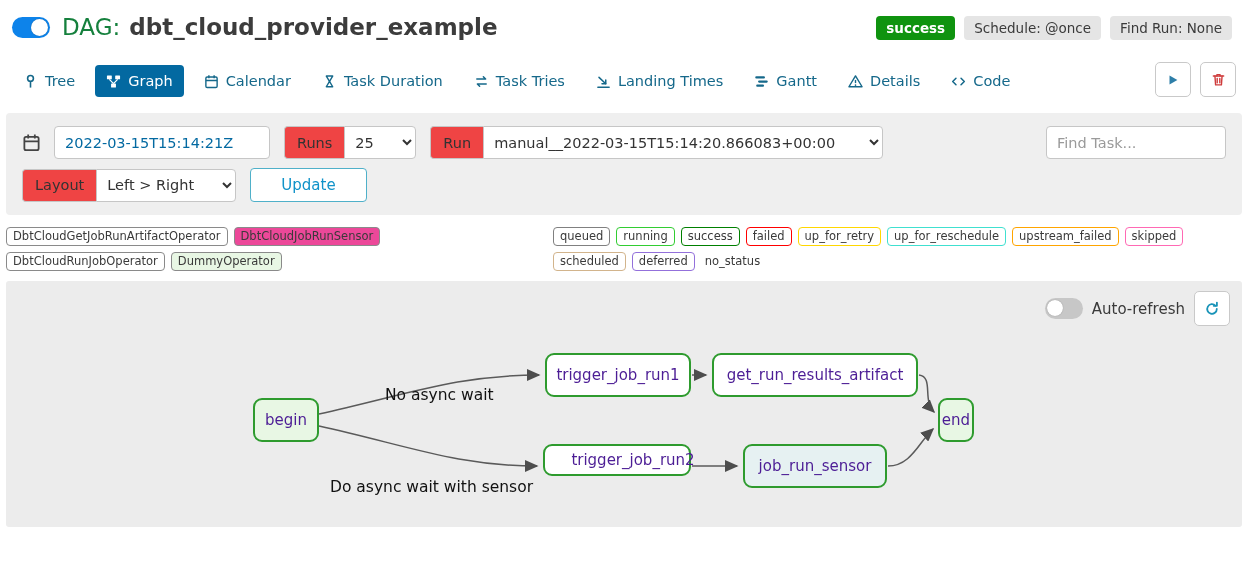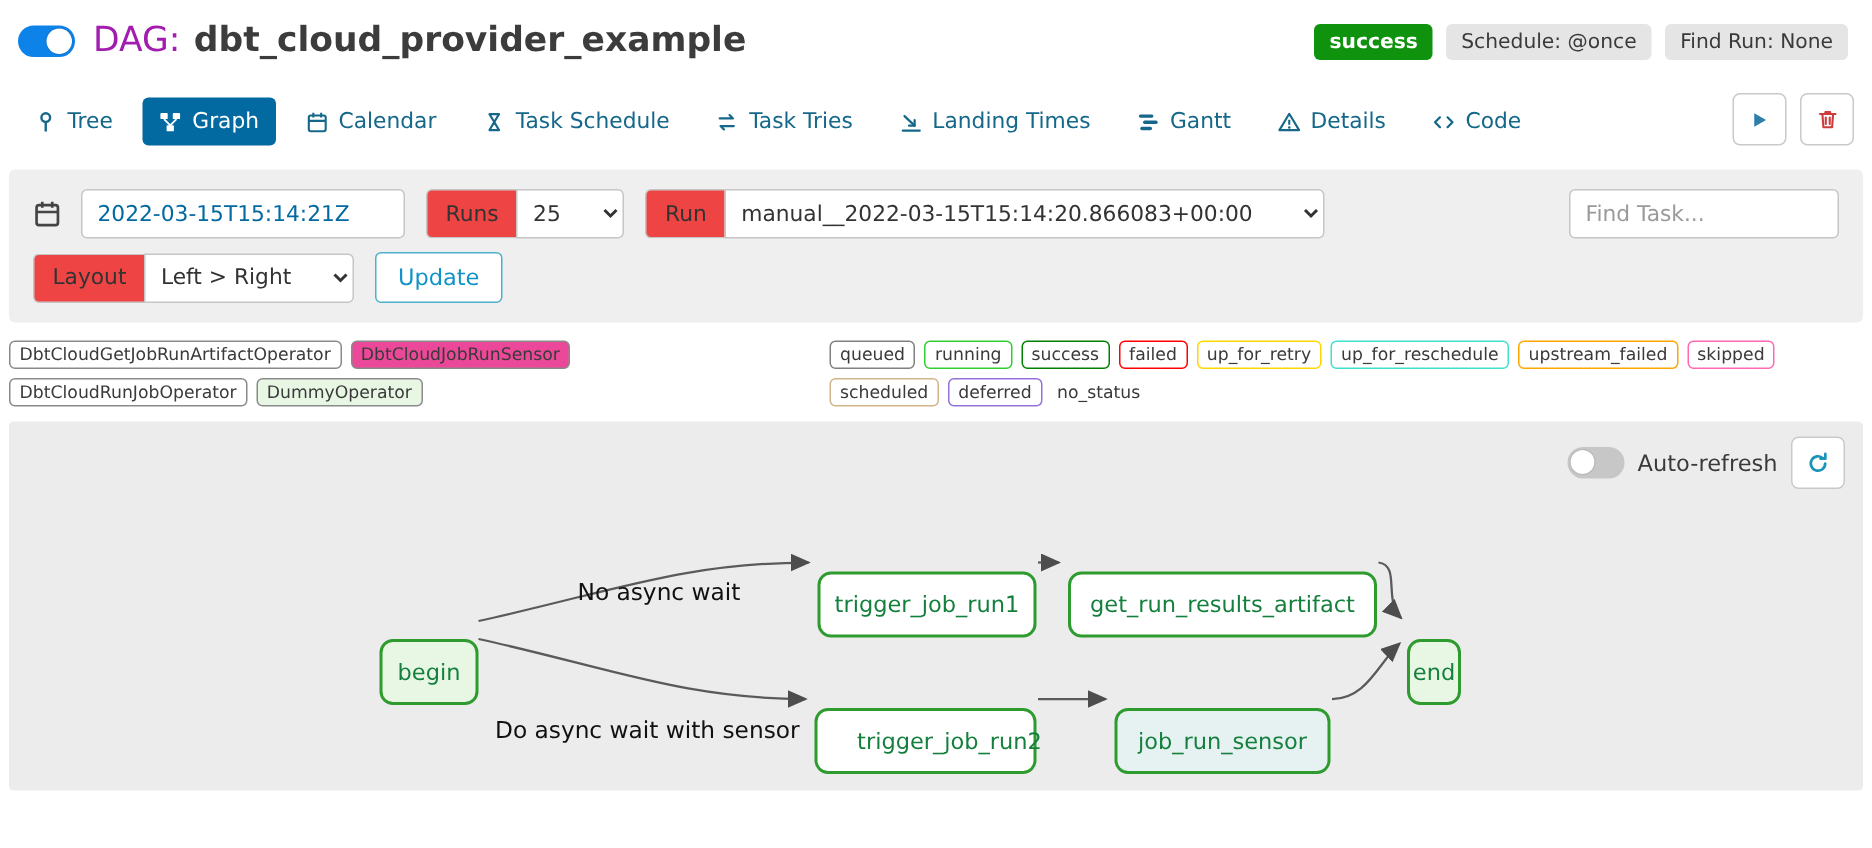--- a/index.html
+++ b/index.html
@@ -12,21 +12,21 @@
   }
   
   .header { display:flex; align-items:center; padding:14px 16px 0 12px; }
   .toggle { position:relative; width:38px; height:21px; border-radius:11px; flex:0 0 auto; cursor:pointer; }
   .toggle.on  { background:#0d83ea; }
   .toggle.off { background:#c7c7c7; }
   .toggle .knob { position:absolute; top:2px; width:17px; height:17px; border-radius:50%; background:#fff; box-shadow:0 0 1px rgba(0,0,0,.4); }
   .toggle.on .knob  { right:2px; }
   .toggle.off .knob { left:2px; width:16px; height:16px; }
   .dag-title-wrap { display:flex; align-items:baseline; gap:9px; margin-left:12px; font-size:23px; }
-  .dag-prefix { color:#a21caf; font-weight:400; }
+  .dag-prefix { color:#15803d; font-weight:400; }
   .dag-name   { color:#3c3c3c; font-weight:bold; }
   .header-badges { margin-left:auto; display:flex; gap:9px; align-self:flex-start; margin-top:2px; }
   .badge { font-size:13.5px; padding:4px 10px; border-radius:4px; white-space:nowrap; }
   .badge.green { background:#0f930f; color:#fff; font-weight:bold; }
   .badge.gray  { background:#e5e5e5; color:#3a3a3a; }
   
   .tabs { display:flex; align-items:flex-end; gap:9px; margin-top:22px; padding:0 12px; }
   .tab { display:flex; align-items:center; gap:7px; padding:8px 11px; border-radius:4px;
          color:#15688a; font-size:14.5px; cursor:pointer; text-decoration:none; white-space:nowrap; }
   .tab.active { background:#0369a1; color:#ffffff; }
@@ -46,38 +46,38 @@
   .find-input { width:180px; margin-left:auto; }
   .igroup { display:flex; align-items:stretch; margin-left:14px; }
   .igroup .addon { background:#ef4444; border:1px solid #c6c6c6; border-right:none;
                    border-radius:4px 0 0 4px; padding:0 12px; font-size:14.5px; color:#333;
                    display:flex; align-items:center; }
   .igroup select { border:1px solid #c6c6c6; border-radius:0 4px 4px 0; background:#fff;
                    font-size:14.5px; font-family:inherit; color:#333; height:33px; padding:0 6px; }
   .runs-select { width:72px; }
   .run-select  { width:400px; }
   .layout-select { width:140px; }
-  .update-btn { margin-left:14px; height:34px; padding:0 14px; background:#fff;
+  .update-btn { margin-left:14px; height:34px; padding:0 30px; background:#fff;
                 border:1px solid #4fb0c9; border-radius:4px; color:#1193c9; font-size:15px;
                 font-family:inherit; cursor:pointer; }
   .frow .igroup:first-child { margin-left:0; }
   
   .legend { margin:12px 6px 0; display:flex; align-items:flex-start; gap:12px; }
   .legend-col { display:flex; flex-wrap:wrap; gap:6px; align-content:flex-start; }
   .legend-col.ops { width:535px; flex:0 0 auto; }
   .legend-col.sts { flex:1; }
   .legend-badge { border:1.5px solid #888; border-radius:4px; background:#fff; padding:1px 6px 2px;
                   font-size:11.5px; color:#3a3a3a; white-space:nowrap; }
   .legend-plain { padding:2px 6px 2px 4px; font-size:11.5px; color:#3a3a3a; white-space:nowrap; }
   
   .graph-panel { position:relative; margin:10px 6px 0; height:246px; background:#ececec; border-radius:3px; }
   .edges { position:absolute; left:0; top:0; }
   .edges text { font-family:"DejaVu Sans","Liberation Sans",sans-serif; font-size:15.5px; fill:#111; }
   .dag-node { position:absolute; border:2.5px solid; border-radius:9px; display:flex; align-items:center;
-              justify-content:center; font-size:15px; color:#15803d; cursor:pointer; white-space:nowrap;margin-top:28px; }
+              justify-content:center; font-size:15px; color:#4c1d95; cursor:pointer; white-space:nowrap; }
   .autorefresh { position:absolute; top:10px; right:12px; display:flex; align-items:center; gap:9px; }
   .autorefresh .label { font-size:15px; color:#3a3a3a; }
 </style>
 </head>
 <body>
 
 <div class="header">
   <span class="toggle on">
       <span class="knob"></span>
     </span>
@@ -116,21 +116,21 @@
         <rect x="2" y="3.2" width="12" height="11.2" rx="1.4"></rect>
         <path d="M5.2 1.3 V4.6 M10.8 1.3 V4.6 M2 7 H14"></path>
       </svg>
     <span>Calendar</span>
   </a>
   <a class="tab">
     <svg width="15" height="15" viewBox="0 0 16 16" fill="none" stroke="currentColor" stroke-width="1.5" stroke-linejoin="round">
         <path d="M4.6 2.2 h6.8 l-3.4 5.6 z"></path>
         <path d="M8 7.8 l-3.4 5.8 h6.8 z"></path>
       </svg>
-    <span>Task Schedule</span>
+    <span>Task Duration</span>
   </a>
   <a class="tab">
     <svg width="15" height="15" viewBox="0 0 16 16" fill="none" stroke="currentColor" stroke-width="1.6" stroke-linecap="round" stroke-linejoin="round">
         <path d="M3 5.3 h9.4 l-2.4 -2.4"></path>
         <path d="M13 10.7 h-9.4 l2.4 2.4"></path>
       </svg>
     <span>Task Tries</span>
   </a>
   <a class="tab">
     <svg width="15" height="15" viewBox="0 0 16 16" fill="none" stroke="currentColor" stroke-width="1.6" stroke-linecap="round" stroke-linejoin="round">
@@ -245,21 +245,21 @@
       <path d="M 913 94 C 928 96, 916 119, 928 131" marker-end="url(#arrow)"></path>
       <path d="M 882 185 C 905 185, 913 161, 927 148" marker-end="url(#arrow)"></path>
     </g>
     <text x="379" y="119">No async wait</text>
     <text x="324" y="211">Do async wait with sensor</text>
   </svg>
   <div id="dag-nodes">
       <div class="dag-node" style="left: 247px; top: 117px; width: 66px; height: 44px; background: rgb(232, 247, 228); border-color: rgb(46, 155, 46);">begin</div>
       <div class="dag-node" style="left: 539px; top: 72px; width: 146px; height: 44px; background: rgb(255, 255, 255); border-color: rgb(46, 155, 46);">trigger_job_run1</div>
       <div class="dag-node" style="left: 706px; top: 72px; width: 206px; height: 44px; background: rgb(255, 255, 255); border-color: rgb(46, 155, 46);">get_run_results_artifact</div>
-      <div class="dag-node" style="left: 537px; top: 163px; width: 148px; height: 44px; background: rgb(255, 255, 255); border-color: rgb(46, 155, 46); padding-left: 32px;">trigger_job_run2</div>
+      <div class="dag-node" style="left: 537px; top: 163px; width: 148px; height: 32px; background: rgb(255, 255, 255); border-color: rgb(46, 155, 46); padding-left: 32px;">trigger_job_run2</div>
       <div class="dag-node" style="left: 737px; top: 163px; width: 144px; height: 44px; background: rgb(230, 241, 242); border-color: rgb(46, 155, 46);">job_run_sensor</div>
       <div class="dag-node" style="left: 932px; top: 117px; width: 36px; height: 44px; background: rgb(232, 247, 228); border-color: rgb(46, 155, 46);">end</div>
     </div>
   <div class="autorefresh">
     <span class="toggle off">
         <span class="knob"></span>
       </span>
     <span class="label">Auto-refresh</span>
     <button class="icon-btn">
       <svg width="16" height="16" viewBox="0 0 16 16" fill="none" stroke="#1a94b8" stroke-width="1.8" stroke-linecap="round" stroke-linejoin="round">

